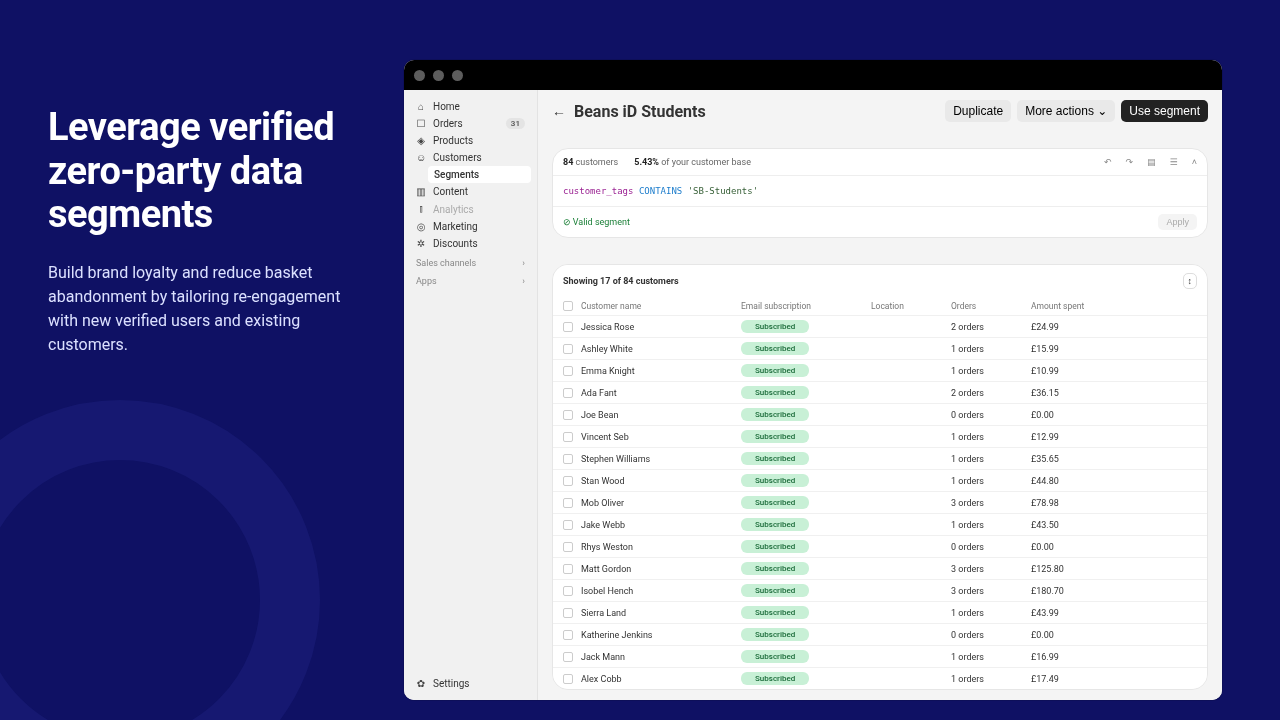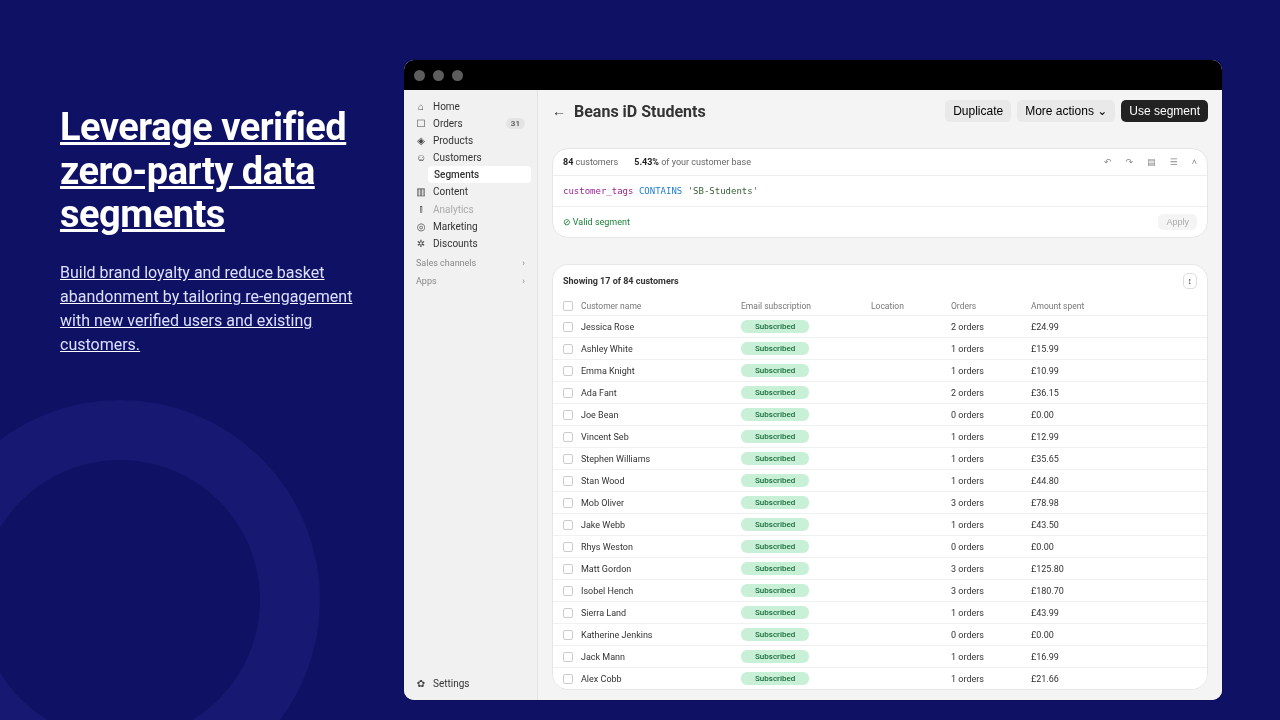--- a/index.html
+++ b/index.html
@@ -13,24 +13,23 @@
 .bg-shape{
   position:absolute;
   left:-80px;bottom:-80px;
   width:400px;height:400px;
   border:60px solid #1a1e7a;
   border-radius:50%;
   opacity:.6;
 }
 .marketing{
   position:absolute;
-  left:60px;top:106px;
+  left:48px;top:106px;
   width:310px;
   color:#fff;
-  text-decoration:underline;
 }
 .marketing h1{
   font-size:38px;
   font-weight:700;
   line-height:1.15;
   letter-spacing:-0.5px;
 }
 .marketing p{
   margin-top:24px;
   font-size:16px;
@@ -399,21 +398,21 @@
                 <span></span>
                 <span>1 orders</span>
                 <span class="amount">£16.99</span>
               </div>
               <div class="trow">
                 <span class="chk"></span>
                 <span>Alex Cobb</span>
                 <span><span class="badge">Subscribed</span></span>
                 <span></span>
                 <span>1 orders</span>
-                <span class="amount">£21.66</span>
+                <span class="amount">£17.49</span>
               </div>
               <div class="trow">
                 <span class="chk"></span>
                 <span></span>
                 <span></span>
                 <span></span>
                 <span></span>
                 <span></span>
               </div>
               <div class="trow">

